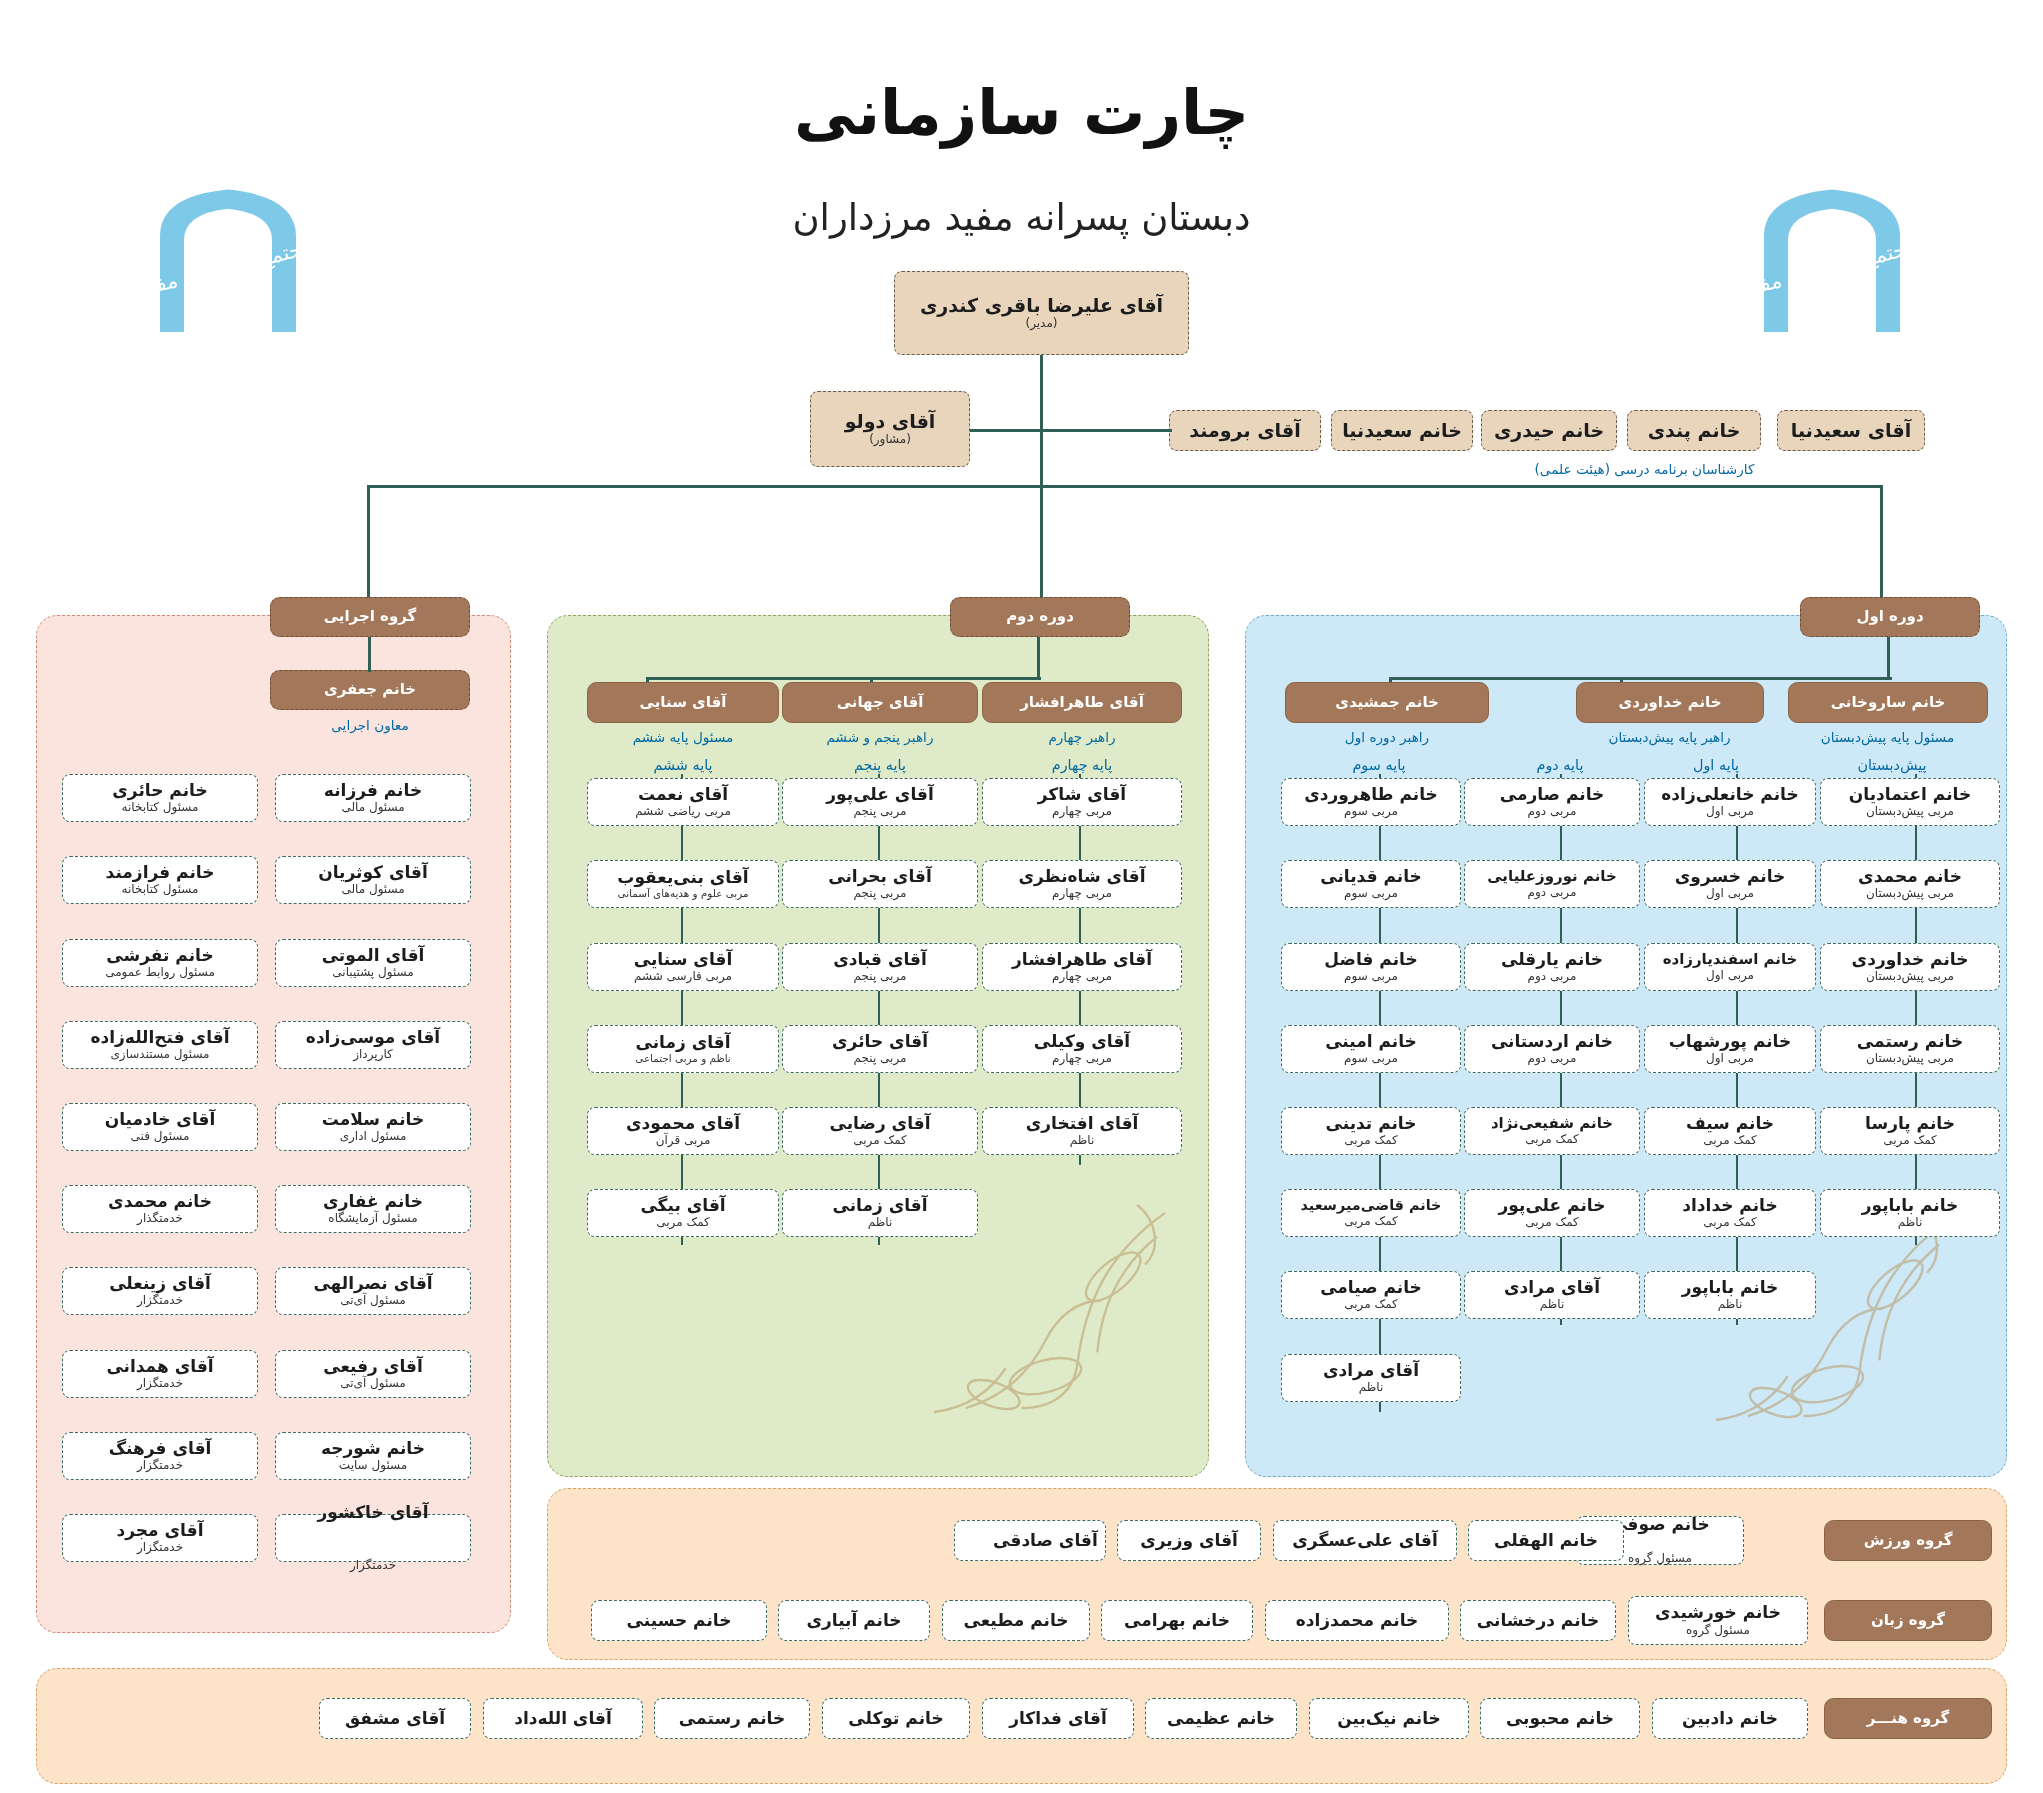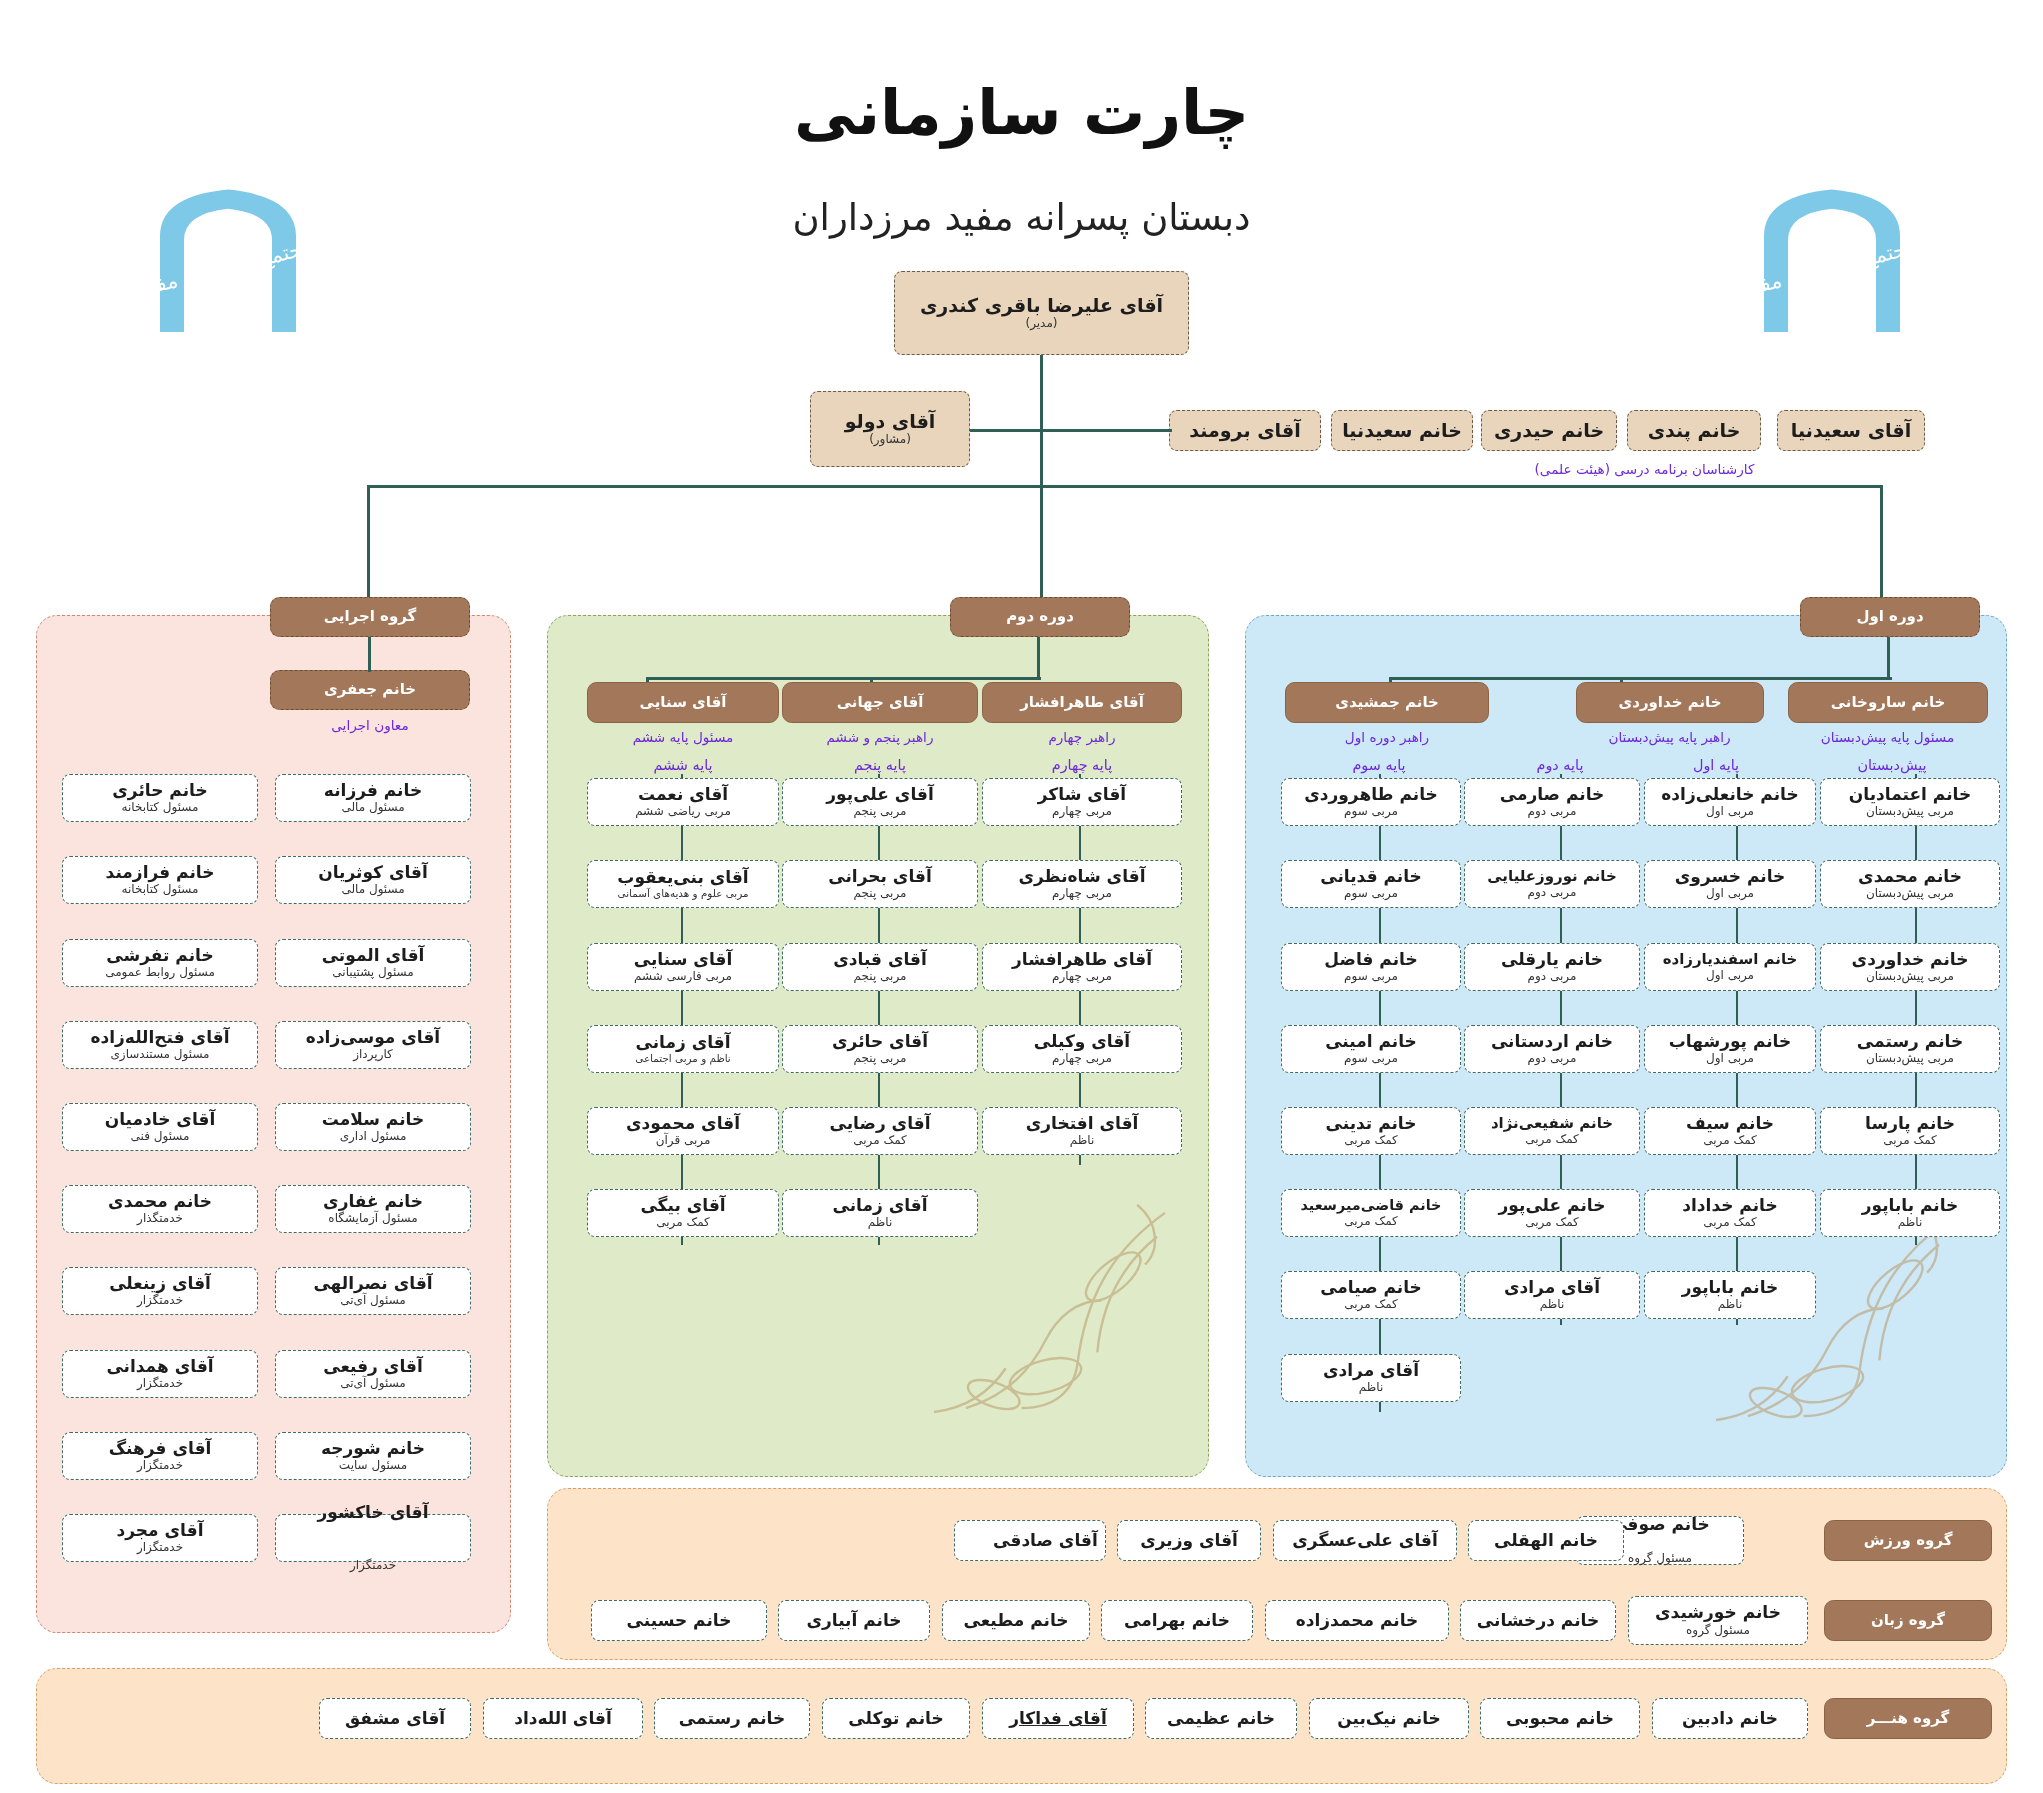--- a/index.html
+++ b/index.html
@@ -27,21 +27,21 @@
   
   .panel{position:absolute;border-radius:21px;box-sizing:border-box;}
   .panel.pink{background:#fbe4dd;border:1.6px dashed #c98a76;}
   .panel.green{background:#dfebc8;border:1.6px dashed #8aa35e;}
   .panel.blue{background:#cde8f6;border:1.6px dashed #6fa8c6;}
   .panel.orange{background:#fde4c9;border:1.6px dashed #d4a166;}
 
   
   .ln{position:absolute;background:#2f5f55;}
 
-  .caption{position:absolute;font-size:13.6px;color:#6d28d9;text-align:center;}
+  .caption{position:absolute;font-size:13.6px;color:#0369a1;text-align:center;}
   .ornament{position:absolute;opacity:.55;}
 </style>
 </head>
 <body>
 
 <div class="title">چارت سازمانی</div>
 <div class="subtitle">دبستان پسرانه مفید مرزداران</div>
 
 <div class="logo left">
   <svg width="184" height="160" viewBox="0 0 230 200">
@@ -537,21 +537,21 @@
   </div>
 <div class="box" style="left:1480px;top:1698px;width:160px;height:41px;">
     <div class="n">خانم محبوبی</div>
   </div>
 <div class="box" style="left:1309px;top:1698px;width:160px;height:41px;">
     <div class="n">خانم نیک‌بین</div>
   </div>
 <div class="box" style="left:1145px;top:1698px;width:152px;height:41px;">
     <div class="n">خانم عظیمی</div>
   </div>
-<div class="box" style="left:982px;top:1698px;width:152px;height:41px;text-decoration:underline;">
+<div class="box" style="left:982px;top:1698px;width:152px;height:41px;">
     <div class="n">آقای فداکار</div>
   </div>
 <div class="box" style="left:822px;top:1698px;width:148px;height:41px;">
     <div class="n">خانم توکلی</div>
   </div>
 <div class="box" style="left:654px;top:1698px;width:156px;height:41px;">
     <div class="n">خانم رستمی</div>
   </div>
 <div class="box" style="left:483px;top:1698px;width:160px;height:41px;">
     <div class="n">آقای الله‌داد</div>

